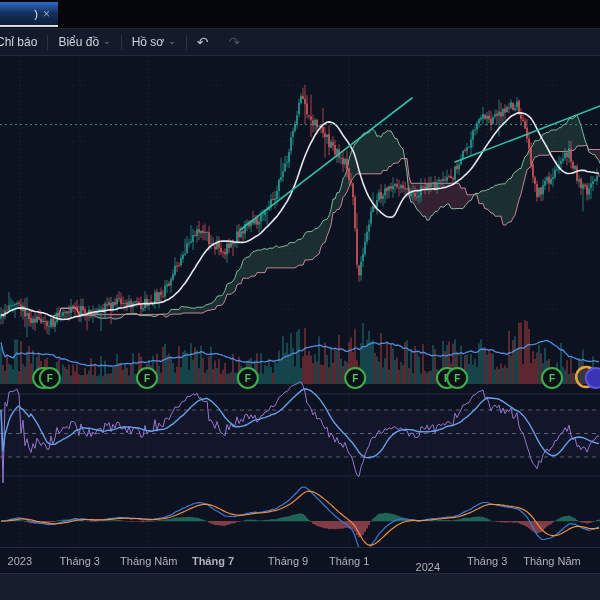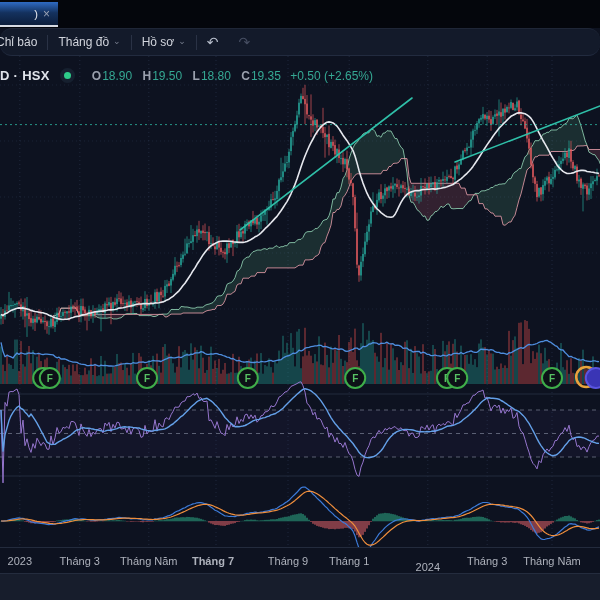--- a/index.html
+++ b/index.html
@@ -10,21 +10,21 @@
   .tabbar{position:absolute;left:0;top:0;width:600px;height:28px;background:#04060c;}
   .tab{position:absolute;left:0;top:2px;width:58px;height:24px;overflow:hidden;
        background:linear-gradient(180deg,#2f6bc4 0%,#14315e 45%,#0b1c38 100%);
        display:flex;align-items:center;justify-content:flex-end;padding-right:8px;gap:5px;}
   .tab-title{color:#e8eaf0;font-size:11px;}
   .tab-close{color:#9aa3b5;font-size:12px;line-height:1;cursor:pointer;}
   .tab-underline{position:absolute;left:0;top:25px;width:58px;height:2px;background:#d6dae2;}
   
   .toolbar{position:absolute;left:0;top:28px;width:600px;height:28px;background:#131a2a;
            border-top:1px solid #1f2637;border-bottom:1px solid #222b3f;
-           display:flex;align-items:center;color:#d1d4dc;font-size:12px;border-radius:12px;}
+           display:flex;align-items:center;color:#d1d4dc;font-size:12px;}
   .tb-item{display:flex;align-items:center;gap:4px;padding:0 10px;height:100%;cursor:pointer;white-space:nowrap;}
   .tb-item:first-child{margin-left:-14px;}
   .chev{color:#787f8f;font-size:9px;transform:translateY(-1px);}
   .tb-div{width:1px;height:15px;background:#2a3245;}
   .tb-arrow{padding:0 10px;font-size:14px;color:#b8bfcc;cursor:pointer;}
   .tb-arrow.disabled{color:#464e62;}
   
   .chartwrap{position:absolute;left:0;top:56px;width:600px;height:491px;}
   svg{display:block;}
   
@@ -56,21 +56,21 @@
     </div>
     <div class="tab-underline"></div>
   </div>
 
   <div class="toolbar">
     <div class="tb-item">
       <span>Chỉ báo</span>
     </div>
     <div class="tb-div"></div>
     <div class="tb-item">
-      <span>Tháng đồ</span>
+      <span>Biểu đồ</span>
       <span class="chev">⌄</span>
     </div>
     <div class="tb-div"></div>
     <div class="tb-item">
       <span>Hồ sơ</span>
       <span class="chev">⌄</span>
     </div>
     <div class="tb-div"></div>
     <div class="tb-arrow">↶</div>
     <div class="tb-arrow disabled">↷</div>
@@ -1595,33 +1595,20 @@
         <rect x="586.3" y="465" width="1.4" height="2.5084548114166014" fill="#d05a62" opacity="0.85"></rect>
         <rect x="588.3" y="465" width="1.4" height="2.2656390495572847" fill="#d05a62" opacity="0.85"></rect>
         <rect x="590.3" y="465" width="1.4" height="1.5684943891663987" fill="#d05a62" opacity="0.85"></rect>
         <rect x="592.3" y="465" width="1.4" height="0.8326075279291125" fill="#d05a62" opacity="0.85"></rect>
         <rect x="594.3" y="464.8711392420632" width="1.4" height="0.4288607579367938" fill="#2a9d7c" opacity="0.85"></rect>
         <rect x="596.3" y="464.1097579645575" width="1.4" height="1.1902420354424825" fill="#2a9d7c" opacity="0.85"></rect>
         <rect x="598.3" y="463.61340776096387" width="1.4" height="1.6865922390361165" fill="#2a9d7c" opacity="0.85"></rect>
         <path d="M1.0,465.0L3.0,465.2L5.0,464.8L7.0,464.5L9.0,463.9L11.0,463.3L13.0,462.9L15.0,462.5L17.0,462.1L19.0,461.9L21.0,462.4L23.0,462.4L25.0,463.4L27.0,463.9L29.0,464.8L31.0,465.8L33.0,466.2L35.0,466.9L37.0,466.8L39.0,467.1L41.0,467.5L43.0,467.6L45.0,467.8L47.0,468.3L49.0,468.6L51.0,468.2L53.0,468.5L55.0,468.2L57.0,467.3L59.0,466.9L61.0,466.4L63.0,465.7L65.0,465.2L67.0,464.7L69.0,464.4L71.0,463.7L73.0,463.1L75.0,462.7L77.0,462.8L79.0,463.3L81.0,462.8L83.0,462.9L85.0,463.2L87.0,463.7L89.0,463.6L91.0,464.1L93.0,464.1L95.0,464.3L97.0,464.1L99.0,463.9L101.0,463.8L103.0,463.9L105.0,463.3L107.0,463.0L109.0,462.5L111.0,462.7L113.0,462.3L115.0,462.3L117.0,461.8L119.0,461.4L121.0,461.6L123.0,461.8L125.0,461.9L127.0,462.3L129.0,462.3L131.0,462.8L133.0,462.7L135.0,462.7L137.0,462.7L139.0,462.8L141.0,463.5L143.0,463.9L145.0,463.5L147.0,463.8L149.0,463.8L151.0,463.8L153.0,463.8L155.0,462.9L157.0,463.0L159.0,462.3L161.0,462.0L163.0,461.9L165.0,461.0L167.0,460.2L169.0,459.7L171.0,458.9L173.0,457.8L175.0,456.3L177.0,455.3L179.0,454.6L181.0,453.5L183.0,452.4L185.0,451.7L187.0,450.4L189.0,449.5L191.0,448.8L193.0,447.9L195.0,447.5L197.0,446.8L199.0,446.7L201.0,446.7L203.0,447.1L205.0,447.7L207.0,448.2L209.0,449.8L211.0,451.2L213.0,452.6L215.0,454.2L217.0,455.0L219.0,456.2L221.0,457.6L223.0,458.8L225.0,460.0L227.0,460.0L229.0,460.5L231.0,460.3L233.0,460.5L235.0,460.6L237.0,459.7L239.0,459.6L241.0,459.1L243.0,458.9L245.0,458.0L247.0,457.3L249.0,457.1L251.0,456.5L253.0,456.5L255.0,456.1L257.0,456.4L259.0,456.5L261.0,456.2L263.0,455.9L265.0,455.4L267.0,455.0L269.0,454.7L271.0,453.9L273.0,453.4L275.0,453.0L277.0,452.2L279.0,450.8L281.0,449.6L283.0,448.4L285.0,446.9L287.0,445.8L289.0,444.3L291.0,442.1L293.0,440.1L295.0,438.2L297.0,436.3L299.0,434.0L301.0,431.9L303.0,431.0L305.0,431.1L307.0,432.4L309.0,434.0L311.0,435.9L313.0,438.2L315.0,439.9L317.0,442.1L319.0,444.0L321.0,445.8L323.0,448.0L325.0,450.2L327.0,451.9L329.0,454.4L331.0,456.1L333.0,457.9L335.0,460.1L337.0,461.4L339.0,463.2L341.0,464.7L343.0,466.4L345.0,467.3L347.0,468.8L349.0,470.8L351.0,472.7L353.0,475.2L355.0,479.8L357.0,486.4L359.0,492.3L361.0,495.4L363.0,496.8L365.0,496.4L367.0,495.0L369.0,492.8L371.0,489.7L373.0,486.5L375.0,484.0L377.0,481.0L379.0,477.9L381.0,475.9L383.0,473.9L385.0,471.6L387.0,469.9L389.0,468.2L391.0,466.9L393.0,465.7L395.0,464.6L397.0,464.0L399.0,463.6L401.0,463.1L403.0,463.0L405.0,463.0L407.0,463.0L409.0,463.5L411.0,463.7L413.0,463.9L415.0,464.4L417.0,464.9L419.0,465.1L421.0,464.5L423.0,464.0L425.0,463.8L427.0,463.3L429.0,463.3L431.0,462.9L433.0,462.6L435.0,462.9L437.0,462.5L439.0,462.1L441.0,461.9L443.0,461.6L445.0,461.5L447.0,461.2L449.0,461.0L451.0,460.9L453.0,461.1L455.0,460.1L457.0,459.7L459.0,459.0L461.0,458.0L463.0,456.6L465.0,455.6L467.0,454.7L469.0,454.0L471.0,453.0L473.0,451.5L475.0,450.5L477.0,449.2L479.0,448.1L481.0,447.3L483.0,446.5L485.0,446.5L487.0,446.5L489.0,447.0L491.0,448.0L493.0,448.4L495.0,448.6L497.0,449.1L499.0,449.3L501.0,450.1L503.0,450.2L505.0,450.8L507.0,450.9L509.0,451.3L511.0,451.2L513.0,452.0L515.0,452.6L517.0,452.6L519.0,453.8L521.0,455.4L523.0,456.9L525.0,458.8L527.0,461.2L529.0,464.0L531.0,467.7L533.0,471.6L535.0,475.1L537.0,478.9L539.0,480.9L541.0,482.9L543.0,483.5L545.0,483.3L547.0,482.7L549.0,482.5L551.0,481.8L553.0,480.8L555.0,479.3L557.0,477.9L559.0,476.2L561.0,474.5L563.0,472.8L565.0,470.9L567.0,469.7L569.0,468.0L571.0,467.7L573.0,468.1L575.0,468.1L577.0,469.4L579.0,470.3L581.0,471.6L583.0,472.3L585.0,472.8L587.0,473.9L589.0,474.1L591.0,473.8L593.0,473.2L595.0,472.6L597.0,471.6L599.0,470.9" fill="none" stroke="#3d7bd9" stroke-width="1.2" opacity="1" stroke-linejoin="round"></path>
         <path d="M1.0,465.0L3.0,465.0L5.0,465.0L7.0,464.9L9.0,464.7L11.0,464.4L13.0,464.1L15.0,463.8L17.0,463.5L19.0,463.2L21.0,463.0L23.0,462.9L25.0,463.0L27.0,463.2L29.0,463.5L31.0,463.9L33.0,464.4L35.0,464.9L37.0,465.3L39.0,465.6L41.0,466.0L43.0,466.3L45.0,466.6L47.0,466.9L49.0,467.3L51.0,467.5L53.0,467.7L55.0,467.8L57.0,467.7L59.0,467.5L61.0,467.3L63.0,467.0L65.0,466.6L67.0,466.3L69.0,465.9L71.0,465.4L73.0,465.0L75.0,464.5L77.0,464.2L79.0,464.0L81.0,463.8L83.0,463.6L85.0,463.5L87.0,463.5L89.0,463.6L91.0,463.7L93.0,463.7L95.0,463.9L97.0,463.9L99.0,463.9L101.0,463.9L103.0,463.9L105.0,463.8L107.0,463.6L109.0,463.4L111.0,463.3L113.0,463.1L115.0,462.9L117.0,462.7L119.0,462.4L121.0,462.3L123.0,462.2L125.0,462.1L127.0,462.2L129.0,462.2L131.0,462.3L133.0,462.4L135.0,462.4L137.0,462.5L139.0,462.6L141.0,462.7L143.0,463.0L145.0,463.1L147.0,463.2L149.0,463.3L151.0,463.4L153.0,463.5L155.0,463.4L157.0,463.3L159.0,463.1L161.0,462.9L163.0,462.7L165.0,462.4L167.0,461.9L169.0,461.5L171.0,461.0L173.0,460.3L175.0,459.5L177.0,458.7L179.0,457.9L181.0,457.0L183.0,456.1L185.0,455.2L187.0,454.2L189.0,453.3L191.0,452.4L193.0,451.5L195.0,450.7L197.0,449.9L199.0,449.3L201.0,448.8L203.0,448.5L205.0,448.3L207.0,448.3L209.0,448.6L211.0,449.1L213.0,449.8L215.0,450.7L217.0,451.6L219.0,452.5L221.0,453.5L223.0,454.6L225.0,455.6L227.0,456.5L229.0,457.3L231.0,457.9L233.0,458.4L235.0,458.9L237.0,459.0L239.0,459.1L241.0,459.1L243.0,459.1L245.0,458.9L247.0,458.5L249.0,458.3L251.0,457.9L253.0,457.6L255.0,457.3L257.0,457.1L259.0,457.0L261.0,456.8L263.0,456.7L265.0,456.4L267.0,456.1L269.0,455.8L271.0,455.4L273.0,455.0L275.0,454.6L277.0,454.2L279.0,453.5L281.0,452.7L283.0,451.8L285.0,450.8L287.0,449.8L289.0,448.7L291.0,447.4L293.0,445.9L295.0,444.4L297.0,442.8L299.0,441.0L301.0,439.2L303.0,437.6L305.0,436.3L307.0,435.5L309.0,435.2L311.0,435.3L313.0,435.9L315.0,436.7L317.0,437.8L319.0,439.0L321.0,440.4L323.0,441.9L325.0,443.6L327.0,445.2L329.0,447.1L331.0,448.9L333.0,450.7L335.0,452.6L337.0,454.3L339.0,456.1L341.0,457.8L343.0,459.5L345.0,461.1L347.0,462.6L349.0,464.3L351.0,465.9L353.0,467.8L355.0,470.2L357.0,473.5L359.0,477.2L361.0,480.8L363.0,484.0L365.0,486.5L367.0,488.2L369.0,489.1L371.0,489.2L373.0,488.7L375.0,487.7L377.0,486.4L379.0,484.7L381.0,482.9L383.0,481.1L385.0,479.2L387.0,477.3L389.0,475.5L391.0,473.8L393.0,472.2L395.0,470.7L397.0,469.3L399.0,468.2L401.0,467.2L403.0,466.3L405.0,465.7L407.0,465.1L409.0,464.8L411.0,464.6L413.0,464.4L415.0,464.4L417.0,464.5L419.0,464.6L421.0,464.6L423.0,464.5L425.0,464.4L427.0,464.1L429.0,464.0L431.0,463.8L433.0,463.5L435.0,463.4L437.0,463.2L439.0,463.0L441.0,462.8L443.0,462.5L445.0,462.3L447.0,462.1L449.0,461.9L451.0,461.7L453.0,461.6L455.0,461.3L457.0,461.0L459.0,460.6L461.0,460.0L463.0,459.4L465.0,458.6L467.0,457.8L469.0,457.1L471.0,456.2L473.0,455.3L475.0,454.3L477.0,453.3L479.0,452.3L481.0,451.3L483.0,450.3L485.0,449.5L487.0,448.9L489.0,448.5L491.0,448.4L493.0,448.4L495.0,448.5L497.0,448.6L499.0,448.7L501.0,449.0L503.0,449.2L505.0,449.6L507.0,449.8L509.0,450.1L511.0,450.3L513.0,450.7L515.0,451.0L517.0,451.4L519.0,451.8L521.0,452.6L523.0,453.4L525.0,454.5L527.0,455.8L529.0,457.5L531.0,459.5L533.0,461.9L535.0,464.6L537.0,467.4L539.0,470.1L541.0,472.7L543.0,474.8L545.0,476.5L547.0,477.8L549.0,478.7L551.0,479.3L553.0,479.6L555.0,479.6L557.0,479.2L559.0,478.6L561.0,477.8L563.0,476.8L565.0,475.6L567.0,474.4L569.0,473.1L571.0,472.1L573.0,471.3L575.0,470.6L577.0,470.4L579.0,470.4L581.0,470.6L583.0,470.9L585.0,471.3L587.0,471.8L589.0,472.3L591.0,472.6L593.0,472.7L595.0,472.7L597.0,472.5L599.0,472.2" fill="none" stroke="#ef8e3c" stroke-width="1.2" opacity="1" stroke-linejoin="round"></path>
       </svg>
-    <div class="legend">
-      <span class="sym">D · HSX</span>
-      <span class="statusdot">
-          <i id="dot" style="background: rgb(46, 204, 138);"></i>
-        </span>
-      <span class="ohlc">
-        <b>O</b><span class="val g" style="color: rgb(53, 168, 147);">18.90</span>
-        <b>H</b><span class="val g" style="color: rgb(53, 168, 147);">19.50</span>
-        <b>L</b><span class="val g" style="color: rgb(53, 168, 147);">18.80</span>
-        <b>C</b><span class="val g" style="color: rgb(53, 168, 147);">19.35</span>
-        <span class="val g" style="margin-left: 6px; color: rgb(53, 168, 147);">+0.50 (+2.65%)</span>
-      </span>
-    </div>
   </div>
 
   <div class="xaxis" id="xaxis">
       <span style="left: 19.8px;">2023</span>
       <span style="left: 79.8px;">Tháng 3</span>
       <span style="left: 148.8px;">Tháng Năm</span>
       <span style="left: 213px; font-weight: bold;">Tháng 7</span>
       <span style="left: 288px;">Tháng 9</span>
       <span style="left: 349.2px;">Tháng 1</span>
       <span style="left: 427.8px; margin-top: 6px;">2024</span>

